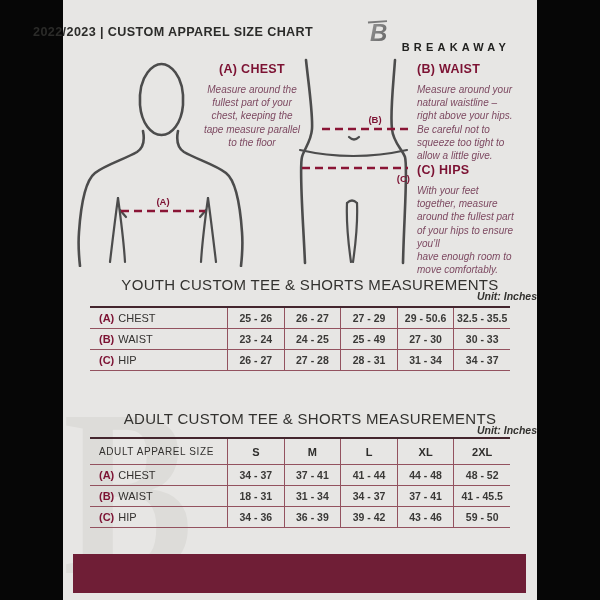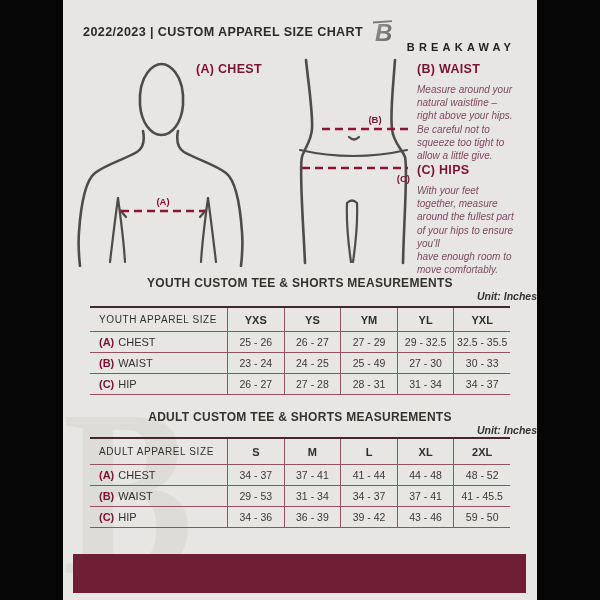--- a/index.html
+++ b/index.html
@@ -7,60 +7,60 @@
          font-family:"Liberation Sans",sans-serif;}
   .page{position:absolute;left:63px;top:0;width:474px;height:600px;background:#e7e6e4;}
 
   
   .watermark{position:absolute;left:0px;top:400px;z-index:0;
     font-family:"Liberation Serif",serif;font-weight:700;font-size:238px;line-height:0.78;
     color:#dddcd9;transform:scaleX(0.82);transform-origin:left top;user-select:none;}
 
   
   .hdr{position:absolute;left:25px;right:27px;top:18px;height:26px;z-index:2;
-       display:flex;align-items:center;justify-content:center;}
+       display:flex;align-items:center;justify-content:flex-end;gap:45px;}
   .doc-title{font-size:13px;font-weight:700;color:#2b2b29;letter-spacing:0.4px;
              transform:scaleX(0.97);transform-origin:left center;white-space:nowrap;}
   .brand{display:flex;align-items:center;gap:13px;}
   .brand-name{font-size:11px;font-weight:700;color:#222220;letter-spacing:4.2px;white-space:nowrap;margin-top:32px;}
 
   
   .guide-label{font-size:12.5px;font-weight:700;color:#7c1233;letter-spacing:0.3px;margin:0 0 7px 0;}
   .guide-text{font-size:10px;font-style:italic;color:#7d4961;line-height:1.32;white-space:pre-line;}
   .gblock{position:absolute;z-index:2;}
-  .gblock.chest{left:133px;top:62px;width:112px;}
+  .gblock.chest{left:133px;top:62px;width:112px;text-align:center;}
   .gblock.waist{left:354px;top:62px;width:116px;}
   .gblock.hips{left:354px;top:163px;width:116px;}
   .figure{position:absolute;z-index:1;}
   .figure.torso{left:12px;top:55px;}
   .figure.lower{left:220px;top:58px;}
 
   
   .sec-title{position:absolute;left:0;width:474px;text-align:center;z-index:2;
-             font-size:12px;font-weight:700;color:#33322f;letter-spacing:0.3px;}
+             font-size:15px;font-weight:400;color:#33322f;letter-spacing:0.3px;padding-left:10px;}
   .sec-unit{position:absolute;left:0;width:474px;text-align:right;z-index:2;
             font-size:10.5px;font-style:italic;font-weight:600;color:#33322f;}
   .t-youth-title{top:276px;} .t-youth-unit{top:290px;}
   .t-adult-title{top:410px;} .t-adult-unit{top:424px;}
   .size-table{position:absolute;left:27px;width:420px;z-index:2;border-top:2.5px solid #44262e;
               box-sizing:border-box;}
   .size-table.youth{top:306px;} .size-table.adult{top:437px;}
   .trow{display:grid;grid-template-columns:137px repeat(5,1fr);border-bottom:1.5px solid #93525f;
         box-sizing:border-box;}
   .trow.head{height:24px;} .size-table.adult .trow.head{height:26px;}
   .trow.data{height:21px;}
   .tc{display:flex;align-items:center;justify-content:center;box-sizing:border-box;
       font-size:10.5px;color:#3a3937;}
   .tc.vline{border-left:1.5px solid #93525f;}
   .tc.lbl{justify-content:flex-start;padding-left:9px;}
   .trow.head .tc{font-weight:700;font-size:11px;color:#2f2e2c;}
   .trow.head .tc.lbl{font-weight:400;font-size:10px;letter-spacing:0.6px;color:#33312f;}
   .row-prefix{color:#7c1233;font-weight:700;font-size:11px;margin-right:4px;}
   .row-name{font-size:11px;color:#33312f;}
-  .cell-val{font-weight:400;}
+  .cell-val{font-weight:700;}
 
   
   .footer-bar{position:absolute;left:10px;top:554px;width:453px;height:39px;z-index:2;}
 
   svg text{font-family:"Liberation Sans",sans-serif;}
 </style>
 </head>
 <body>
 
 <div class="stage">
@@ -116,20 +116,25 @@
         </g>
       </g>
       <path d="M39 71 L 127 71" stroke="#8a1535" stroke-width="2.6" stroke-dasharray="8 5" fill="none"></path>
       <text x="92" y="65" text-anchor="middle" font-size="9.5" font-weight="700" fill="#7c1233">(B)</text>
       <path d="M19 110 L 125 110" stroke="#8a1535" stroke-width="2.6" stroke-dasharray="8 5" fill="none"></path>
       <text x="127" y="124" text-anchor="end" font-size="9.5" font-weight="700" fill="#7c1233">(C)</text>
     </svg>
 
     <div class="gblock chest">
       <div class="guide-label">(A) CHEST</div>
+      <div class="guide-text">Measure around the
+fullest part of your
+chest, keeping the
+tape measure parallel
+to the floor</div>
     </div>
     <div class="gblock hips">
       <div class="guide-label">(C) HIPS</div>
       <div class="guide-text">With your feet
 together, measure
 around the fullest part
 of your hips to ensure
 you’ll
 have enough room to
 move comfortably.</div>
@@ -140,37 +145,29 @@
 natural waistline –
 right above your hips.
 Be careful not to
 squeeze too tight to
 allow a little give.</div>
     </div>
 
     <div class="sec-title t-youth-title">YOUTH CUSTOM TEE &amp; SHORTS MEASUREMENTS</div>
     <div class="sec-unit t-youth-unit">Unit: Inches</div>
     <div class="size-table youth">
-      <div class="trow head">
-        <div class="tc lbl">YOUTH APPAREL SIZE</div>
-        <div class="tc vline">YXS</div>
-        <div class="tc vline">YS</div>
-        <div class="tc vline">YM</div>
-        <div class="tc vline">YL</div>
-        <div class="tc vline">YXL</div>
-      </div>
       <div class="trow data">
         <div class="tc lbl">
             <span class="row-prefix">(A)</span>
             <span class="row-name">CHEST</span>
           </div>
         <div class="tc vline cell-val">25 - 26</div>
         <div class="tc vline cell-val">26 - 27</div>
         <div class="tc vline cell-val">27 - 29</div>
-        <div class="tc vline cell-val">29 - 32.5</div>
+        <div class="tc vline cell-val">29 - 50.6</div>
         <div class="tc vline cell-val">32.5 - 35.5</div>
       </div>
       <div class="trow data">
         <div class="tc lbl">
             <span class="row-prefix">(B)</span>
             <span class="row-name">WAIST</span>
           </div>
         <div class="tc vline cell-val">23 - 24</div>
         <div class="tc vline cell-val">24 - 25</div>
         <div class="tc vline cell-val">25 - 49</div>
@@ -210,21 +207,21 @@
         <div class="tc vline cell-val">37 - 41</div>
         <div class="tc vline cell-val">41 - 44</div>
         <div class="tc vline cell-val">44 - 48</div>
         <div class="tc vline cell-val">48 - 52</div>
       </div>
       <div class="trow data">
         <div class="tc lbl">
             <span class="row-prefix">(B)</span>
             <span class="row-name">WAIST</span>
           </div>
-        <div class="tc vline cell-val">29 - 53</div>
+        <div class="tc vline cell-val">18 - 31</div>
         <div class="tc vline cell-val">31 - 34</div>
         <div class="tc vline cell-val">34 - 37</div>
         <div class="tc vline cell-val">37 - 41</div>
         <div class="tc vline cell-val">41 - 45.5</div>
       </div>
       <div class="trow data">
         <div class="tc lbl">
             <span class="row-prefix">(C)</span>
             <span class="row-name">HIP</span>
           </div>

